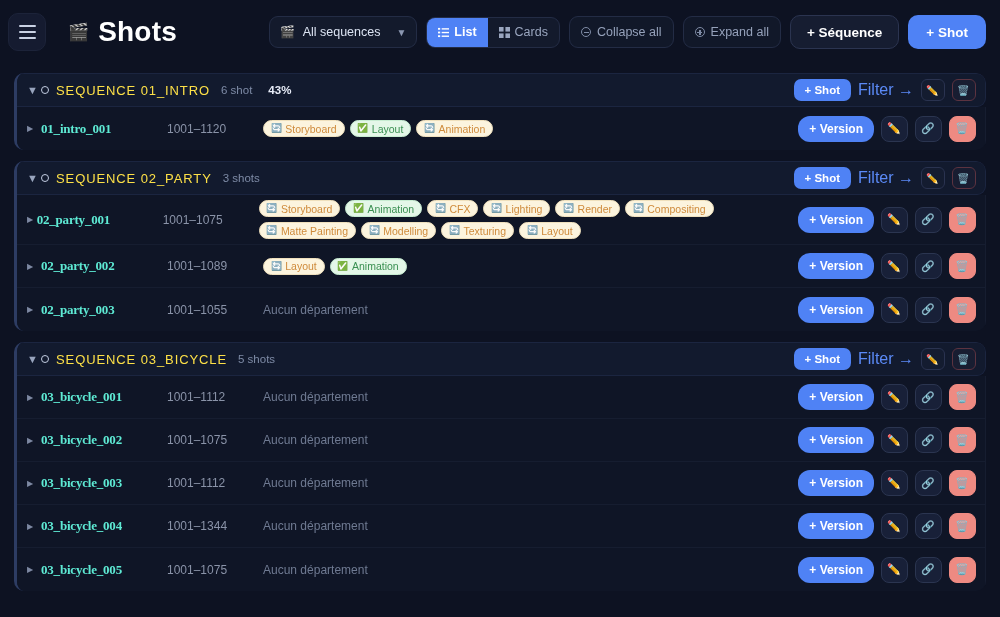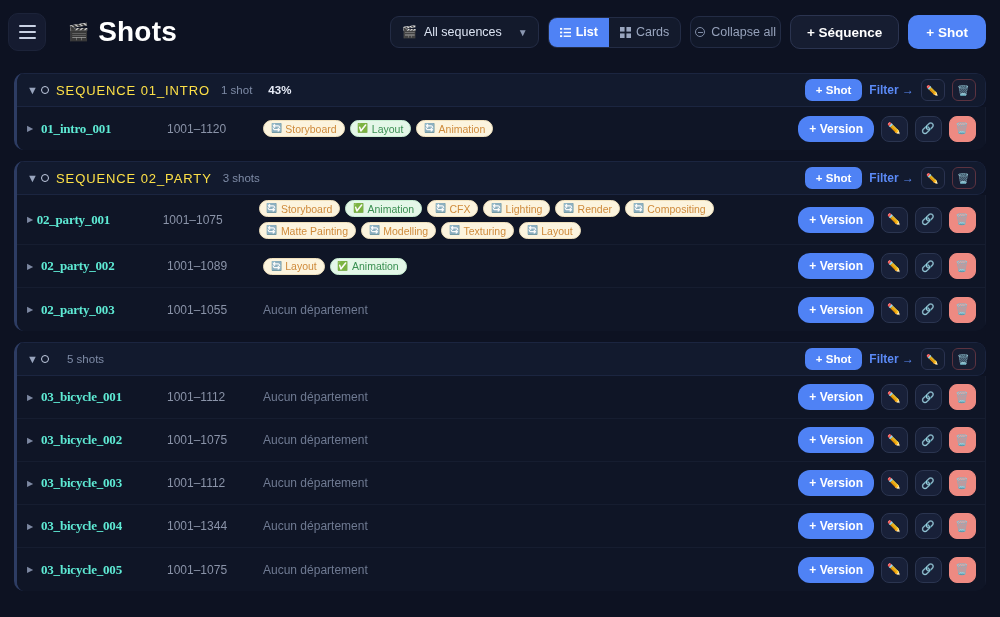--- a/index.html
+++ b/index.html
@@ -108,21 +108,21 @@
   }
   .seg.active {
     background: #4f82f5;
     color: #ffffff;
     font-weight: bold;
   }
   .seg-ico { display: inline-block; line-height: 0; }
 
   .ghost-btn {
     height: 32px;
-    padding: 0 4px;
+    padding: 0 11px;
     border-radius: 9px;
     background: #111829;
     border: 1px solid #232c45;
     color: #95a1ba;
     font-size: 12.5px;
     gap: 6px;
     text-align: right;
   }
   .circ {
     display:inline-block;
@@ -233,22 +233,22 @@
     height: 22px;
     padding: 0 11px;
     border-radius: 7px;
     background: #4f82f5;
     color: #fff;
     font-size: 11.5px;
     font-weight: bold;
   }
   .filter-link {
     color: #5b8af7;
-    font-size: 12px;
-    font-weight: bold;
+    font-size: 16px;
+    font-weight: normal;
     cursor: pointer;
     user-select: none;
   }
   .icon-sq {
     width: 24px; height: 22px;
     border-radius: 6px;
     background: #141c30;
     border: 1px solid #2a3350;
     display: flex; align-items: center; justify-content: center;
     font-size: 10px;
@@ -406,33 +406,37 @@
         </span>
         <span>Cards</span>
       </button>
     </div>
 
     <button class="btn ghost-btn">
       <span class="circ"></span>
       <span>Collapse all</span>
     </button>
 
+    <button class="btn ghost-btn">
+      <span class="circ plus"></span>
+      <span>Expand all</span>
+    </button>
 
     <button class="btn dark-btn">+ Séquence</button>
     <button class="btn blue-btn">+ Shot</button>
   </div>
 </div>
 
 <div class="content" id="list-root">
     <div class="sequence">
     <div class="seq-header">
       <span class="chev">▼</span>
       <span class="dot-o"></span>
       <span class="seq-name">SEQUENCE 01_INTRO</span>
-      <span class="seq-count">1 shot</span>
+      <span class="seq-count">6 shot</span>
       <span class="seq-pct">43%</span>
       <div class="seq-actions">
         <button class="btn mini-blue">+ Shot</button>
         <span class="filter-link">Filter →</span>
         <div class="icon-sq">
             <span>✏️</span>
           </div>
         <div class="icon-sq danger">
             <span>🗑️</span>
           </div>
@@ -590,20 +594,21 @@
         <div class="act-sq del">
             <span>🗑️</span>
           </div>
       </div>
       </div>
     </div>
     <div class="sequence">
     <div class="seq-header">
       <span class="chev">▼</span>
       <span class="dot-o"></span>
+      <span class="seq-name">SEQUENCE 03_BICYCLE</span>
       <span class="seq-count">5 shots</span>
 
       <div class="seq-actions">
         <button class="btn mini-blue">+ Shot</button>
         <span class="filter-link">Filter →</span>
         <div class="icon-sq">
             <span>✏️</span>
           </div>
         <div class="icon-sq danger">
             <span>🗑️</span>

